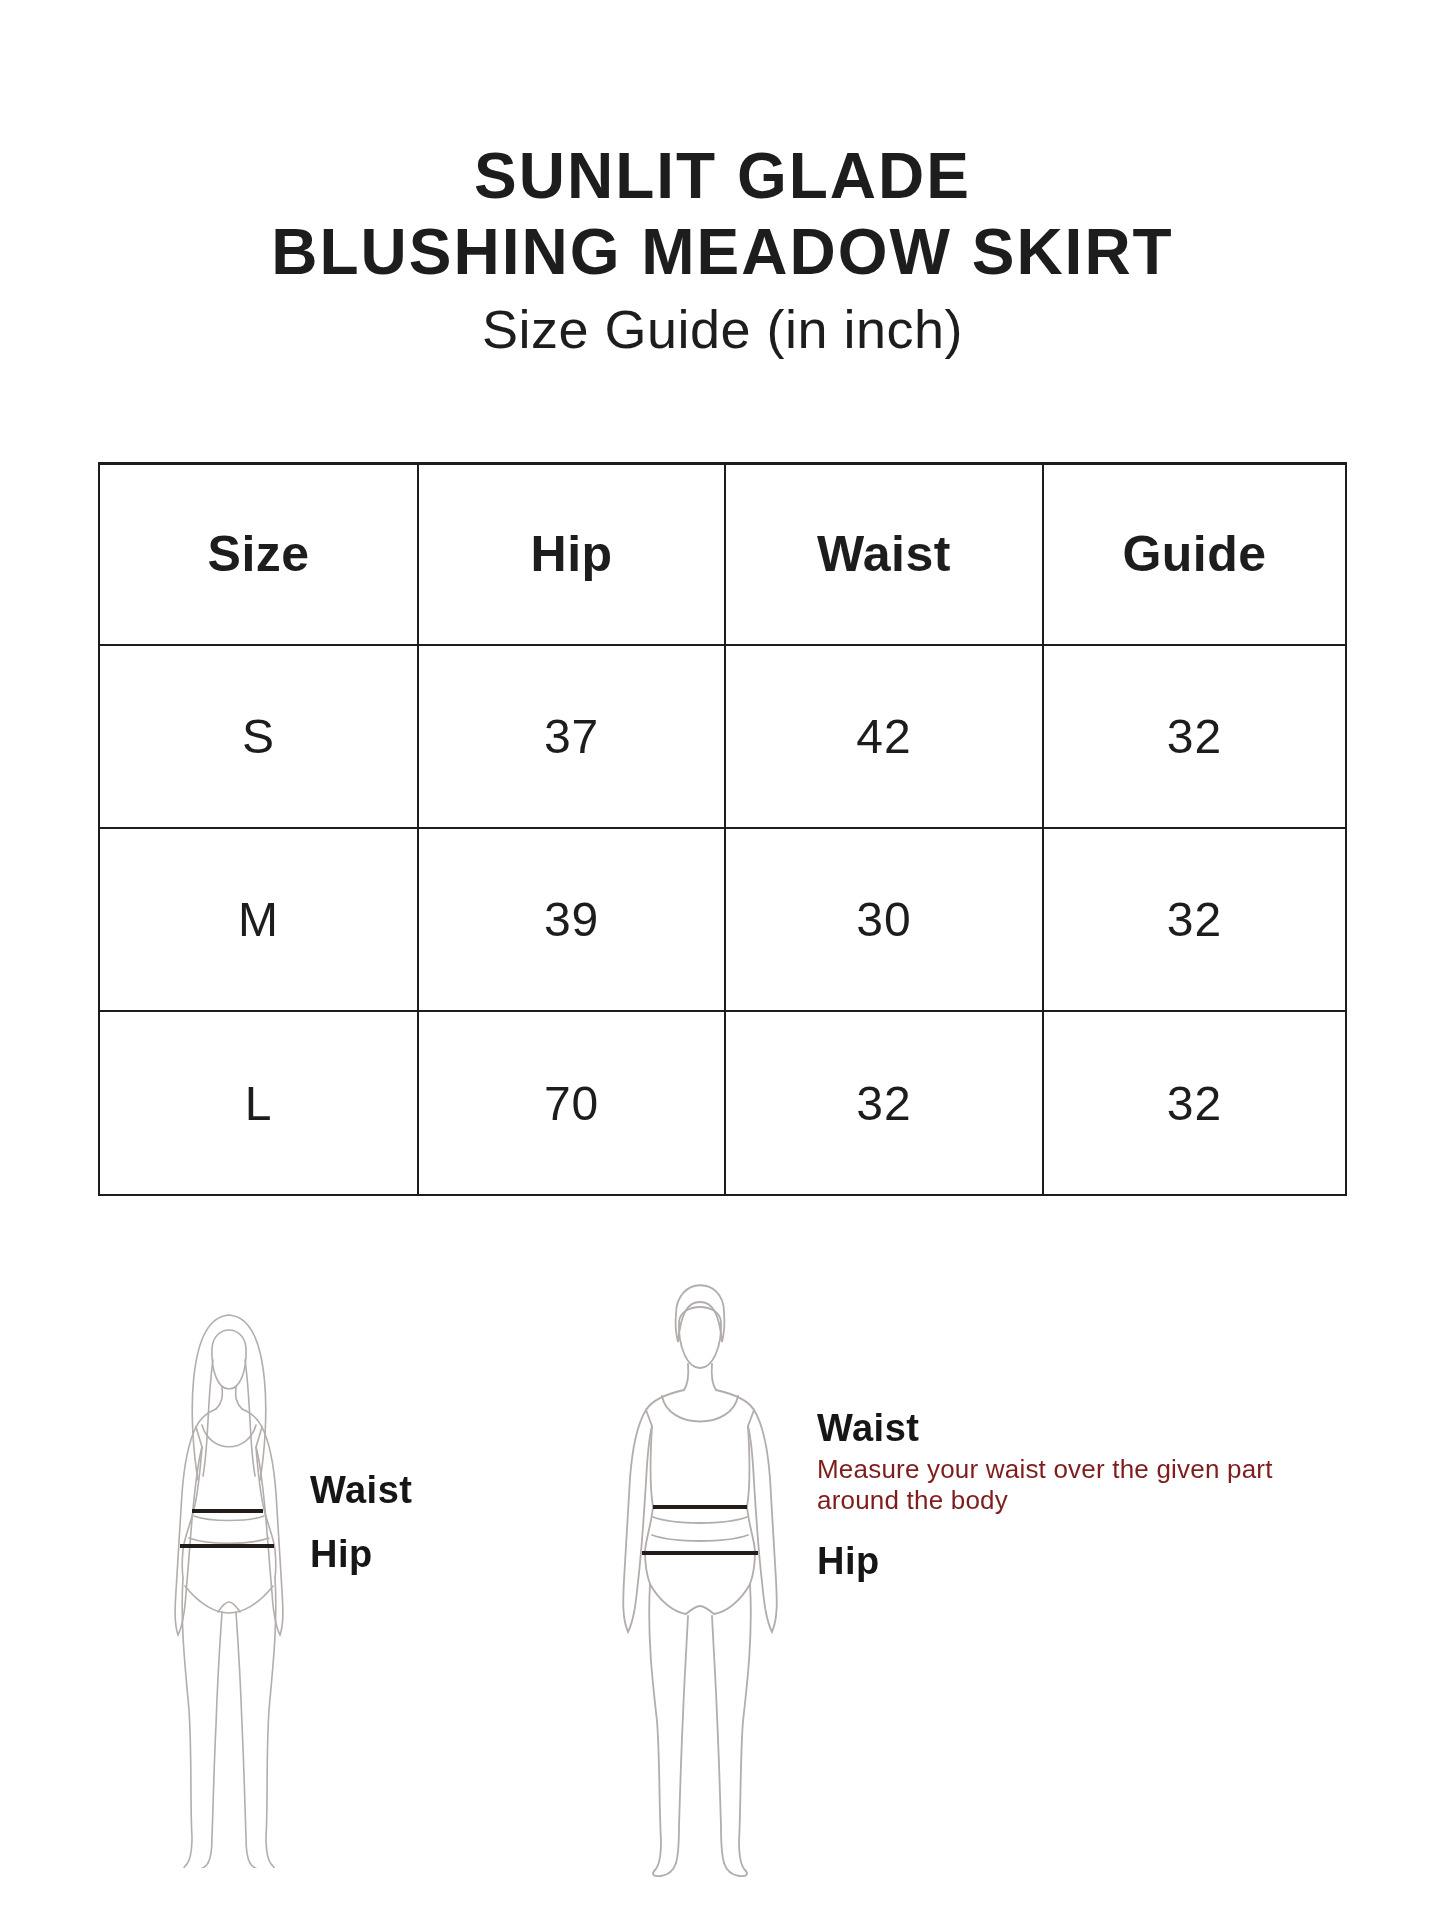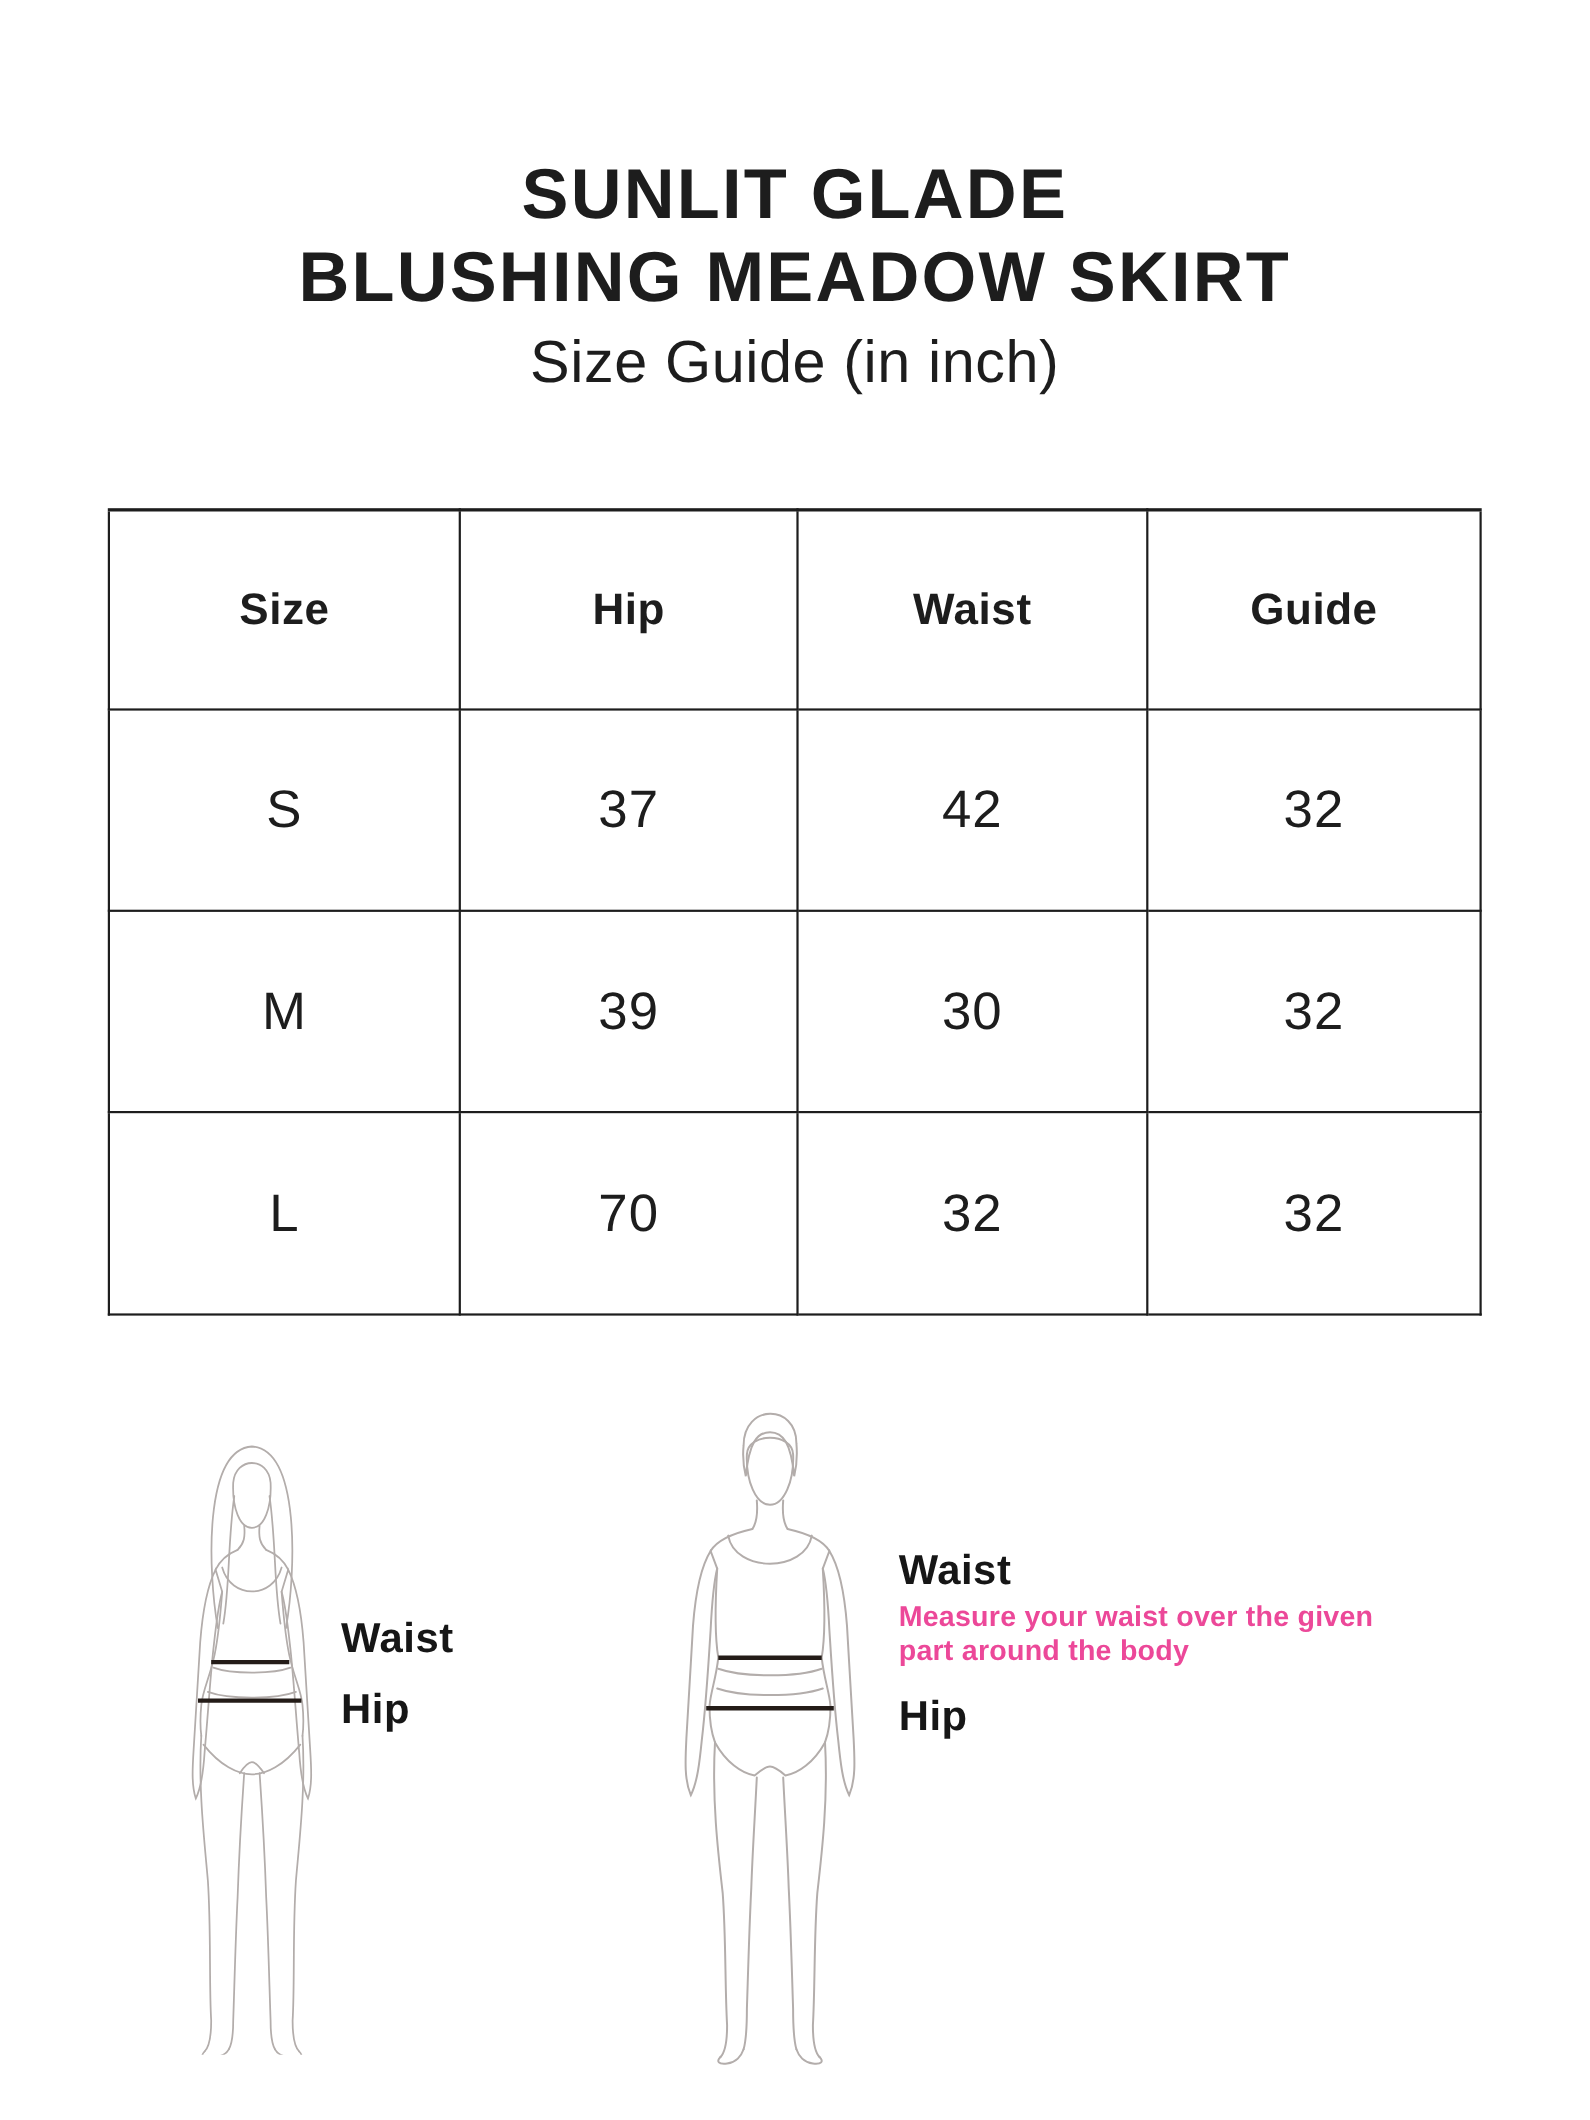--- a/index.html
+++ b/index.html
@@ -43,21 +43,21 @@
     border-top:3px solid var(--table-border);
   }
   .size-table td,.size-table th{
     border:2px solid var(--table-border);
     text-align:center;vertical-align:middle;
     background:#fff;
   }
   .size-table tr{height:147px;}
   .size-table tr.header-row{height:145px;}
   .size-table th{
-    font-size:40px;font-weight:700;letter-spacing:0.5px;
+    font-size:50px;font-weight:700;letter-spacing:0.5px;
   }
   .size-table td{
     font-size:48px;font-weight:300;letter-spacing:1px;
   }
   
   .figure{position:absolute;}
   .figure svg{display:block;width:100%;height:100%;}
   .fig-outline{fill:none;stroke:var(--figure-outline);stroke-width:1.6;stroke-linecap:round;}
   .fig-outline-m{fill:none;stroke:var(--figure-outline);stroke-width:1.8;stroke-linecap:round;}
   .measure-line{fill:none;stroke:var(--measure-line);stroke-width:4;}
@@ -68,22 +68,22 @@
   }
   .instruction-block{
     position:absolute;left:817px;width:490px;
   }
   .instruction-heading{
     font-size:38px;line-height:46px;font-weight:700;
     letter-spacing:0.5px;color:#161616;
   }
   .instruction-text{
     margin-top:3px;width:475px;
-    font-size:26px;line-height:31px;font-weight:700;
-    letter-spacing:0.2px;color:#ec4899;
+    font-size:26px;line-height:31px;font-weight:400;
+    letter-spacing:0.2px;color:#7f1d1d;
   }
 </style>
 </head>
 <body>
 
 <div class="page">
 
   <div class="title-block">
     <div class="title-line">SUNLIT GLADE</div>
     <div class="title-line">BLUSHING MEADOW SKIRT</div>

